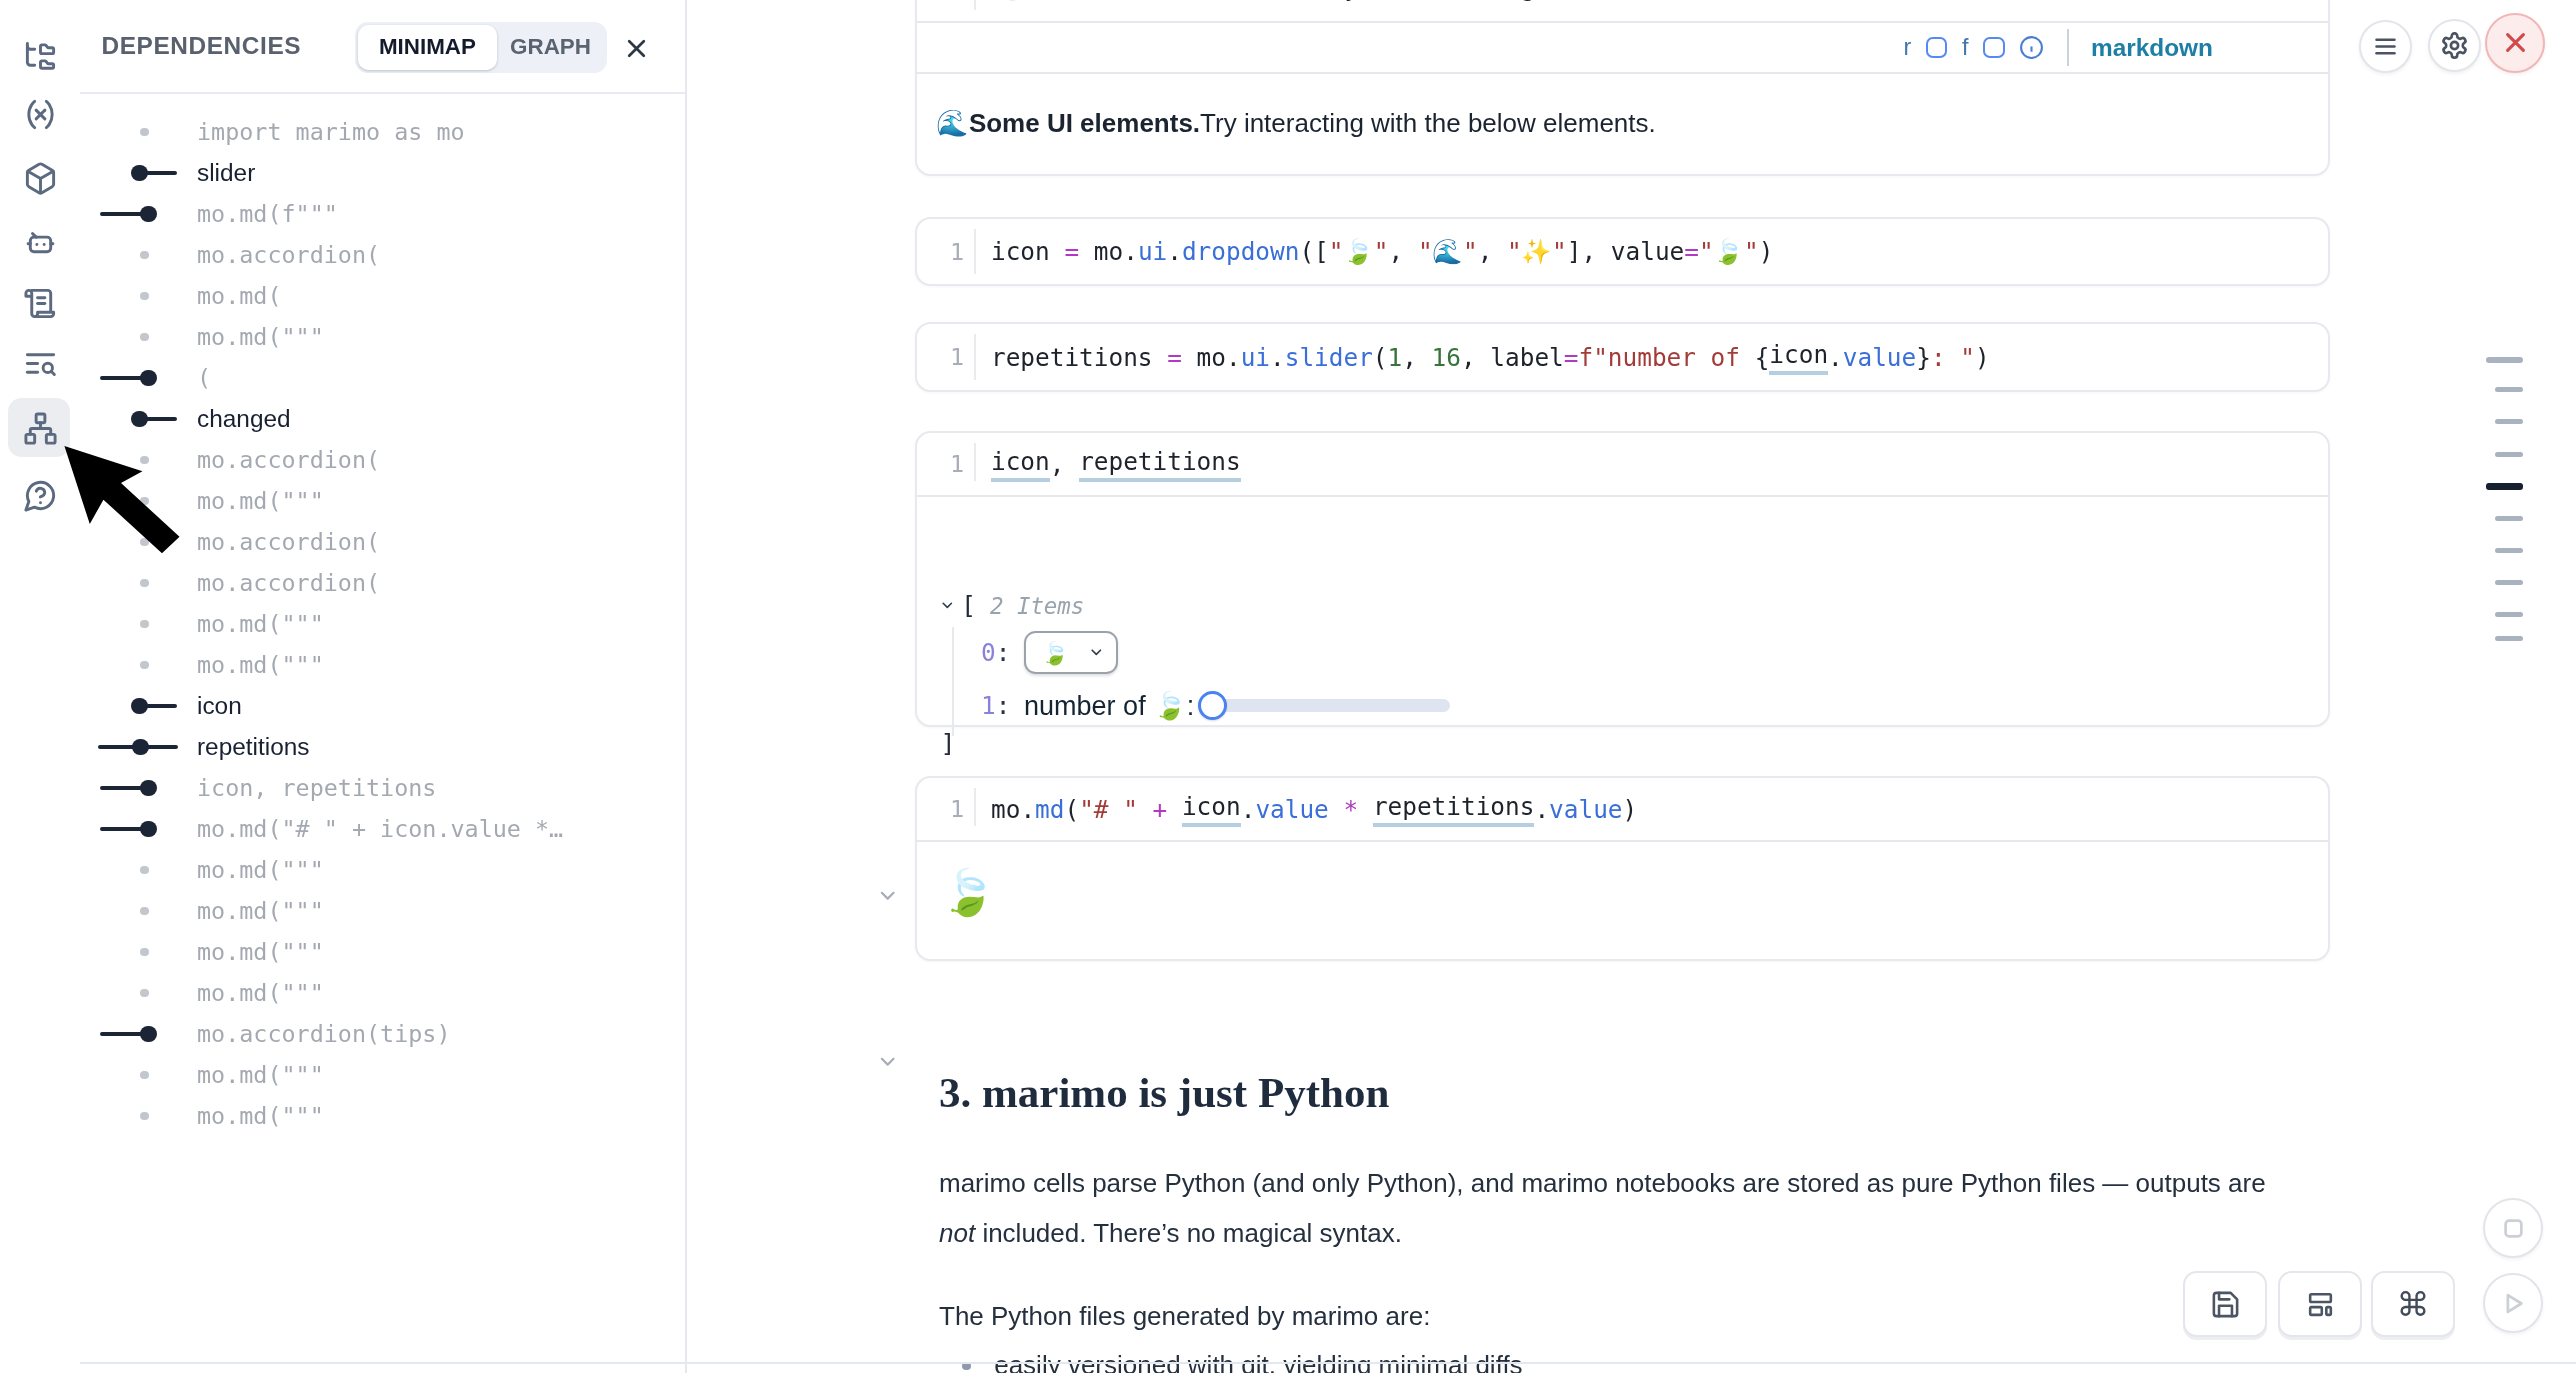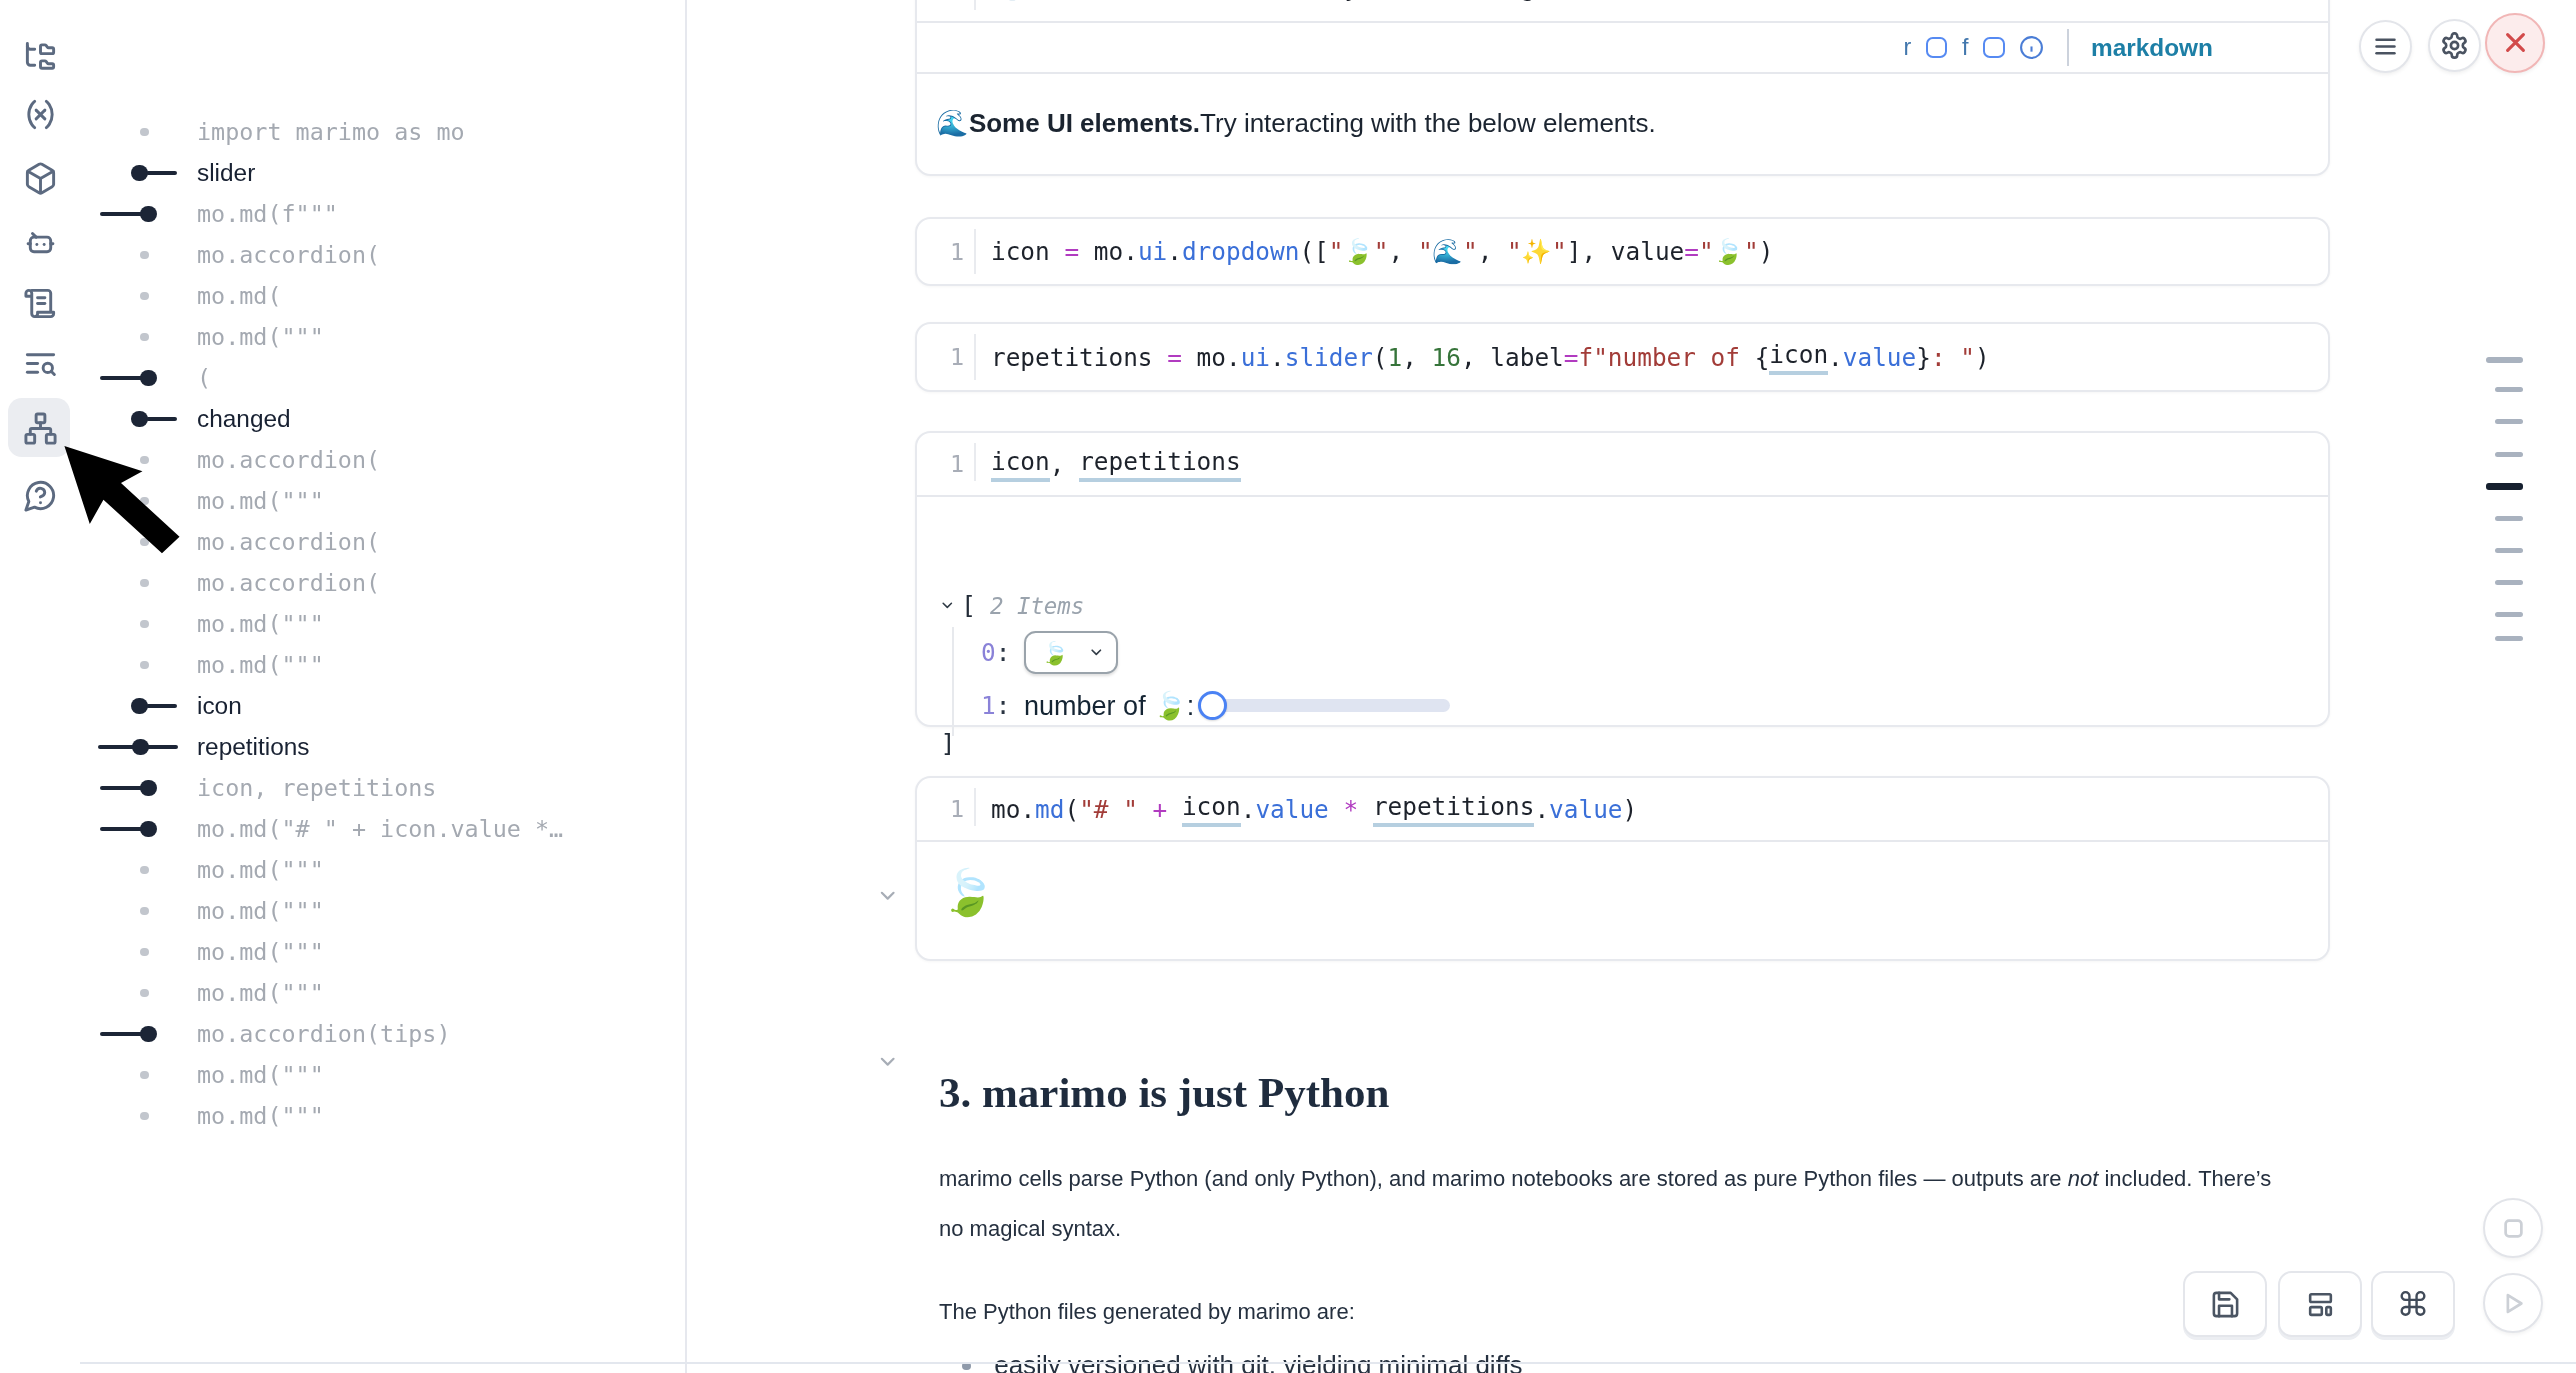--- a/index.html
+++ b/index.html
@@ -100,21 +100,21 @@
   .tree-close{position:absolute;left:23.4px;top:232px;font-size:25px;color:#232c38;}
 
   
   .leaf-out{position:absolute;left:23.4px;top:88px;font-size:45px;}
 
   
   .chev{position:absolute;width:23.4px;height:23.4px;}
   .chev svg{stroke:#a7adb6;stroke-width:2.2;fill:none;stroke-linecap:round;stroke-linejoin:round;}
   .md-h2{position:absolute;left:939px;top:1032px;font-family:"Liberation Serif",serif;font-size:43px;
          font-weight:600;color:#1f2c3e;}
-  .md-p{position:absolute;left:939px;font-size:22px;line-height:50px;color:#25303f;width:1347px;}
+  .md-p{position:absolute;left:939px;font-size:26px;line-height:50px;color:#25303f;width:1347px;}
   .md-p em{font-style:italic;}
   .md-bullet{position:absolute;left:962px;top:1350px;display:flex;align-items:flex-start;}
   .md-bullet .dot{width:8.8px;height:8.8px;border-radius:50%;background:#8f9aaa;margin:11.7px 23.4px 0 0;flex:none;}
   .md-bullet .txt{font-size:26px;color:#25303f;}
 
   
   .round-btn{position:absolute;border-radius:50%;background:#fff;border:2.4px solid #e3e5ea;
              box-shadow:0 2px 3.9px rgba(0,0,0,.06);display:flex;align-items:center;justify-content:center;box-sizing:border-box;}
   .round-btn svg{stroke:#4a5361;stroke-width:2.2;fill:none;stroke-linecap:round;stroke-linejoin:round;}
   .round-btn.danger{background:#fcecec;border-color:#f1b6b6;}
@@ -205,20 +205,32 @@
     <div class="rail-btn" style="top:477px">
       <svg width="35" height="35" viewBox="0 0 24 24">
           <path d="M7.9 20A9 9 0 1 0 4 16.1L2 22Z"></path>
           <path d="M9.1 9a3 3 0 0 1 5.8 1c0 2-3 3-3 3"></path>
           <path d="M12 17h.01"></path>
         </svg>
     </div>
   </nav>
 
   <section class="panel">
+    <div class="panel-header">
+      <div class="panel-title">DEPENDENCIES</div>
+      <div class="seg">
+        <div class="seg-opt seg-active">MINIMAP</div>
+        <div class="seg-opt seg-idle">GRAPH</div>
+      </div>
+      <div class="panel-close">
+        <svg width="25" height="25" viewBox="0 0 24 24">
+            <path d="M5 5l14 14M19 5L5 19"></path>
+          </svg>
+      </div>
+    </div>
     <div class="dep-list" id="dep-list">
         <div class="dep-row">
           <span class="mk mk-dot"></span>
           <span class="dep-text code">import marimo as mo</span>
         </div>
         <div class="dep-row">
           <span class="mk mk-out"></span>
           <span class="dep-text var">slider</span>
         </div>
         <div class="dep-row">

